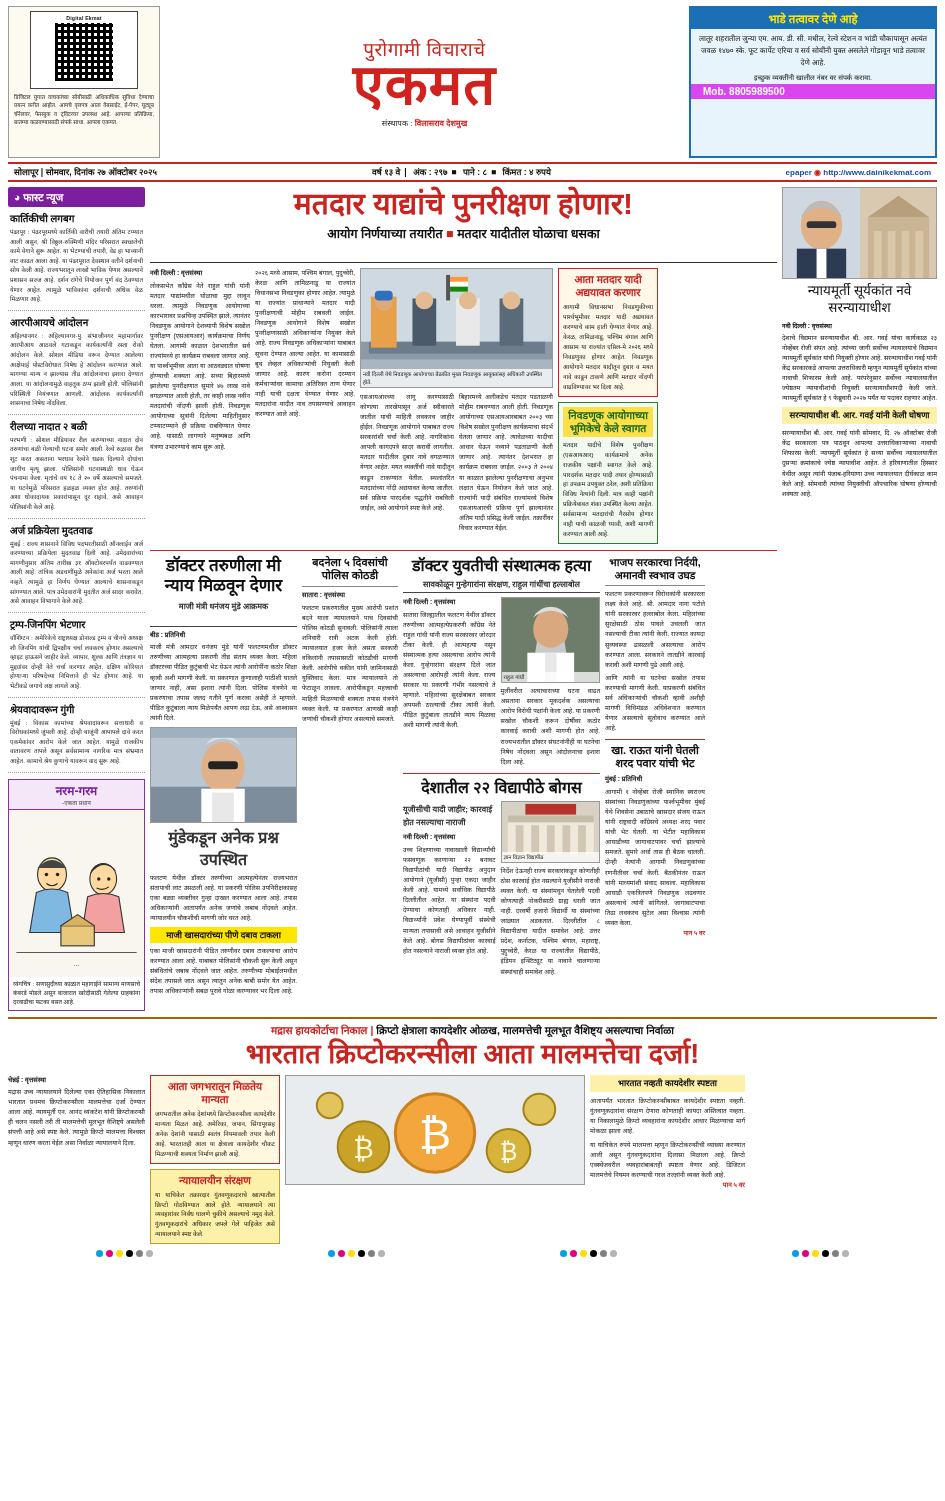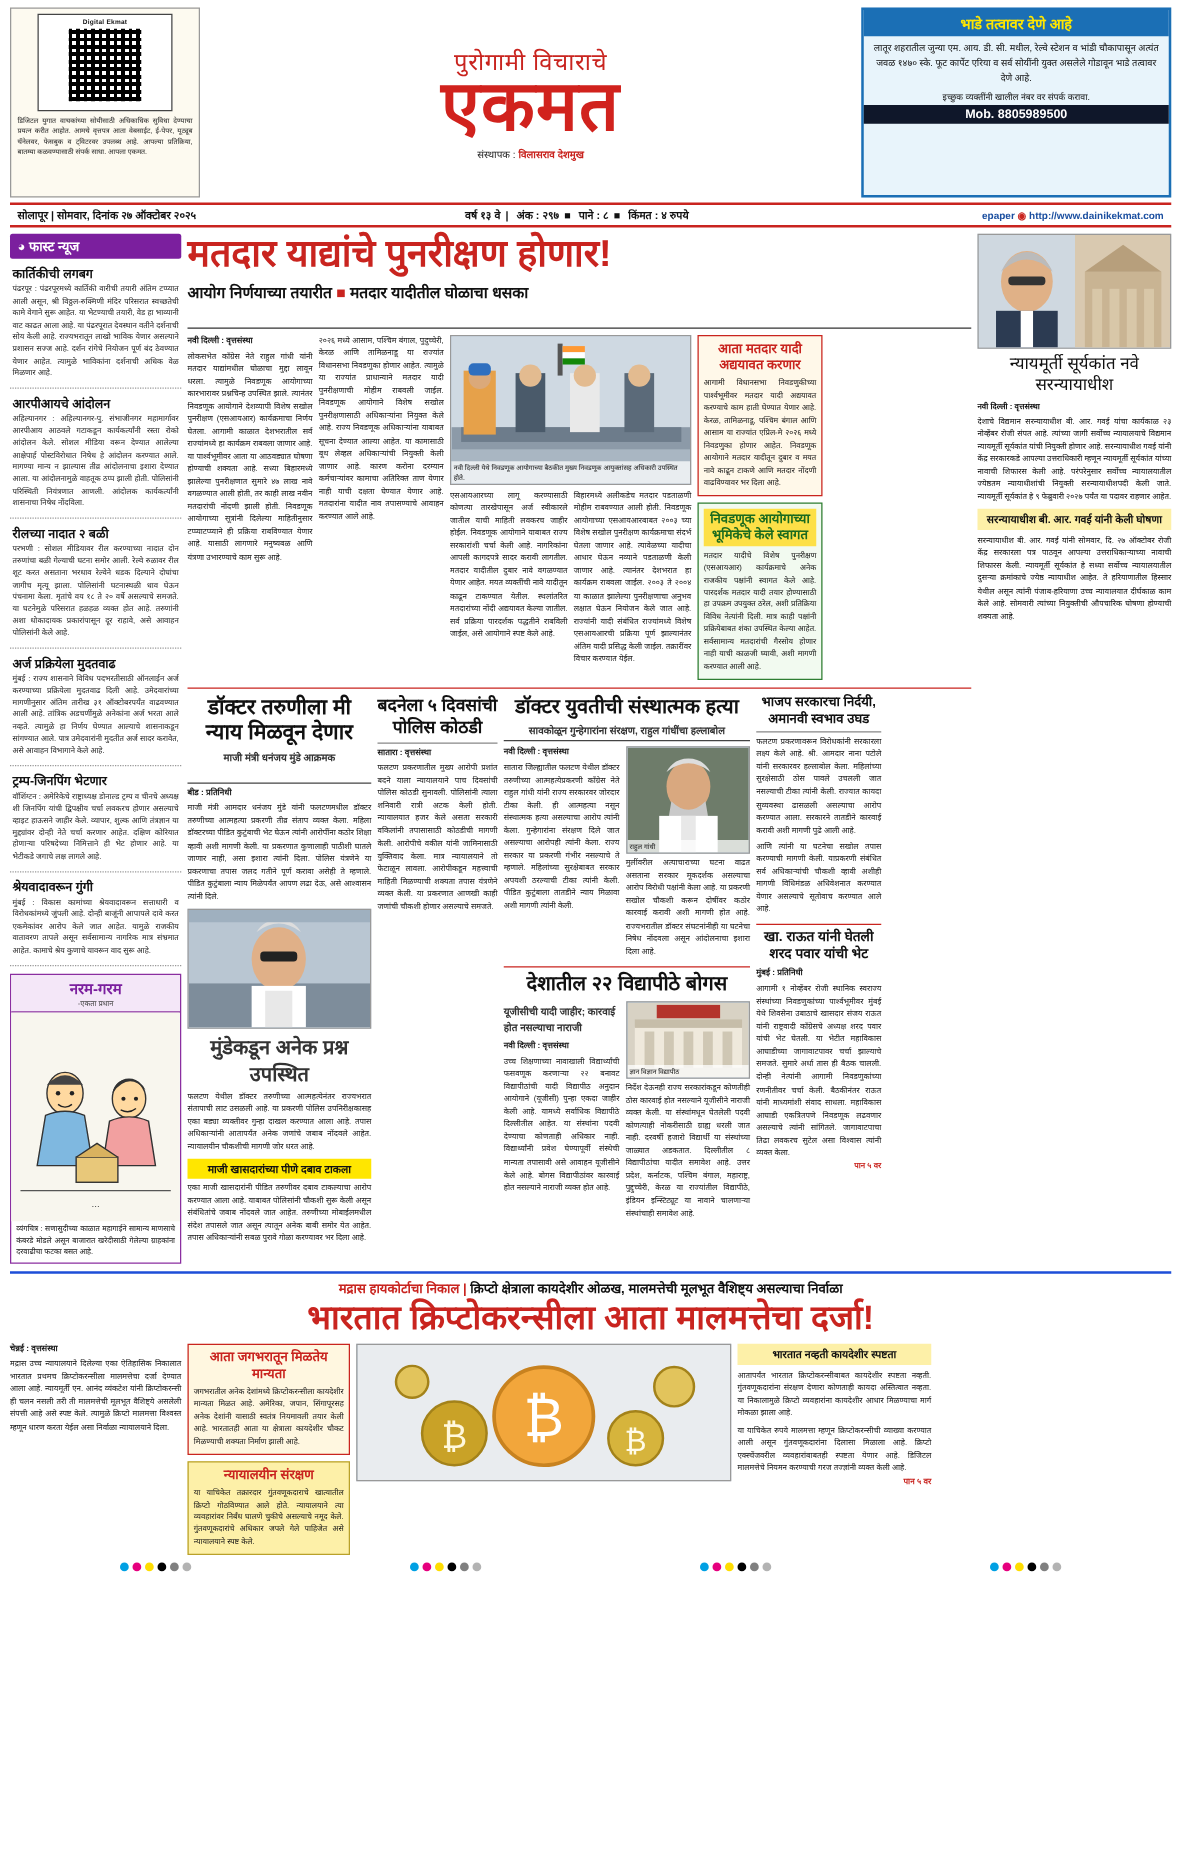--- a/index.html
+++ b/index.html
@@ -30,21 +30,21 @@
   .mh-center { flex:1; display:flex; flex-direction:column; align-items:center; justify-content:center; }
   .mh-sub { font-size:19px; font-weight:normal; color:#c9241f; letter-spacing:.5px; }
   .mh-title { font-size:56px; font-weight:bold; color:#d1221d; line-height:.95; letter-spacing:1px; margin-top:-4px; }
   .mh-founder { font-size:8px; color:#222; margin-top:6px; }
   .mh-founder b { color:#c9241f; }
 
   .mh-right { width:248px; border:2px solid #1b6fb5; background:#e8f4fb; display:flex; flex-direction:column; }
   .mh-r-head { background:#1b6fb5; color:#ffe600; font-size:11.5px; font-weight:bold; text-align:center; padding:3px 0; }
   .mh-r-body { font-size:7.4px; line-height:1.6; text-align:center; padding:4px 6px; color:#111; }
   .mh-r-foot { font-size:7px; text-align:center; color:#111; padding:0 4px 2px; }
-  .mh-r-mob { background:#0f172a; color:#fff; font-size:10px; font-weight:bold; text-align:center; padding:2px 0; }
+  .mh-r-mob { background:#d946ef; color:#fff; font-size:10px; font-weight:bold; text-align:left; padding:2px 12px; }
 
   
   .infobar { display:flex; align-items:center; border-top:2px solid #c9241f; border-bottom:2px solid #c9241f; margin-top:4px; height:20px; font-size:8.6px; font-weight:bold; }
   .ib-left { width:210px; padding-left:6px; color:#111; }
   .ib-mid { flex:1; text-align:center; color:#111; }
   .ib-mid span { margin:0 4px; }
   .ib-right { width:232px; text-align:right; padding-right:6px; color:#1b4fa0; font-size:8px; }
   .ib-right .globe { color:#c9241f; }
 
   
@@ -60,21 +60,21 @@
   .ln-body { font-size:6.2px; line-height:1.55; text-align:justify; color:#222; }
   .naram { border:1px solid #8a2ea0; margin-top:6px; }
   .naram-hd { background:#f4e7f8; text-align:center; padding:2px; }
   .naram-t { font-size:12px; font-weight:bold; color:#7b1f9e; }
   .naram-s { font-size:6px; color:#444; }
   .cartoon { height:168px; border-top:1px solid #8a2ea0; background:#f7f7f2; position:relative; }
   .cartoon svg { width:100%; height:100%; }
   .naram-cap { font-size:6px; line-height:1.5; padding:3px 4px; text-align:justify; }
 
   
-  .headline { }
+  .headline { text-align:center; }
   .hl-main { font-size:30px; font-weight:bold; color:#c9241f; line-height:1.1; }
   .hl-sub { font-size:12.5px; font-weight:bold; color:#111; margin-top:5px; border-bottom:1px solid #333; padding-bottom:20px; }
   .hl-sub span.sq { color:#c9241f; }
 
   .news-cols { display:flex; gap:5px; margin-top:5px; }
   .nc { font-size:6.3px; line-height:1.6; text-align:justify; color:#1a1a1a; }
   .byline { font-weight:bold; font-size:6.6px; margin-bottom:2px; }
   .photo { background:#c9d6e4; border:1px solid #999; position:relative; overflow:hidden; }
   .photo .cap { position:absolute; bottom:0; left:0; right:0; font-size:5.4px; background:rgba(255,255,255,.75); padding:1px 2px; }
 
@@ -88,21 +88,21 @@
   .rc-photo { width:100%; height:92px; background:#d3dde8; border:1px solid #999; display:flex; }
   .rc-hd { font-size:13.5px; font-weight:normal; color:#111; text-align:center; line-height:1.25; margin:4px 0; }
   .rc-body { font-size:6.3px; line-height:1.6; text-align:justify; }
   .rc-sub { background:#fdf0a8; font-size:8.5px; font-weight:bold; text-align:center; padding:3px; margin:4px 0; line-height:1.3; }
 
   .hr-red { border:0; border-top:1.5px solid #c9241f; margin:6px 0 4px; }
   .sec-hd { font-size:17px; font-weight:bold; text-align:center; line-height:1.2; color:#111; }
   .sec-sub { font-size:8px; font-weight:bold; text-align:center; color:#333; margin-top:3px; }
   .kicker { background:#ffe600; font-size:8.6px; font-weight:bold; text-align:center; padding:2px; color:#111; }
 
-  .crypto-band { margin-top:6px; border-top:2px solid #1d4ed8; padding-top:4px; }
+  .crypto-band { margin-top:6px; border-top:2px solid #a16207; padding-top:4px; }
   .crypto-kick { font-size:10.5px; font-weight:bold; color:#c9241f; text-align:center; }
   .crypto-kick b { color:#111; }
   .crypto-hd { font-size:27px; font-weight:bold; color:#c9241f; text-align:center; line-height:1.15; margin-top:2px; }
 
   .dots { display:flex; justify-content:space-around; align-items:center; margin-top:6px; }
   .dotgrp { display:flex; gap:3px; }
   .dot { width:7px; height:7px; border-radius:50%; }
 </style>
 </head>
 <body>
@@ -300,21 +300,21 @@
               <rect x="0" y="0" width="147" height="10" fill="#9fb0bf"></rect>
             </svg>
           </div>
           <div class="sec-sub" style="font-size:16px;margin-top:3px">मुंडेकडून अनेक प्रश्न उपस्थित</div>
           <div class="nc" style="margin-top:3px">फलटण येथील डॉक्टर तरुणीच्या आत्महत्येनंतर राज्यभरात संतापाची लाट उसळली आहे. या प्रकरणी पोलिस उपनिरीक्षकासह एका बड्या व्यक्तीवर गुन्हा दाखल करण्यात आला आहे. तपास अधिकाऱ्यांनी आतापर्यंत अनेक जणांचे जबाब नोंदवले आहेत. न्यायालयीन चौकशीची मागणी जोर धरत आहे.</div>
           <div class="kicker" style="margin-top:4px">माजी खासदारांच्या पीणे दबाव टाकला</div>
           <div class="nc" style="margin-top:3px">एका माजी खासदारांनी पीडित तरुणीवर दबाव टाकल्याचा आरोप करण्यात आला आहे. याबाबत पोलिसांनी चौकशी सुरू केली असून संबंधितांचे जबाब नोंदवले जात आहेत. तरुणीच्या मोबाईलमधील संदेश तपासले जात असून त्यातून अनेक बाबी समोर येत आहेत. तपास अधिकाऱ्यांनी सबळ पुरावे गोळा करण्यावर भर दिला आहे.</div>
         </div>
 
         <div style="width:96px">
-          <div class="sec-hd" style="font-size:14px">बदनेला ५ दिवसांची पोलिस कोठडी</div>
+          <div class="sec-hd" style="font-size:11px">बदनेला ५ दिवसांची पोलिस कोठडी</div>
           <div class="nc" style="margin-top:4px;border-top:1px solid #888;padding-top:3px">
             <div class="byline">सातारा : वृत्तसंस्था</div>
             <div>फलटण प्रकरणातील मुख्य आरोपी प्रशांत बदने याला न्यायालयाने पाच दिवसांची पोलिस कोठडी सुनावली. पोलिसांनी त्याला शनिवारी रात्री अटक केली होती. न्यायालयात हजर केले असता सरकारी वकिलांनी तपासासाठी कोठडीची मागणी केली. आरोपीचे वकील यांनी जामिनासाठी युक्तिवाद केला. मात्र न्यायालयाने तो फेटाळून लावला. आरोपीकडून महत्त्वाची माहिती मिळण्याची शक्यता तपास यंत्रणेने व्यक्त केली. या प्रकरणात आणखी काही जणांची चौकशी होणार असल्याचे समजते.</div>
           </div>
         </div>
 
         <div style="width:197px">
           <div class="sec-hd" style="font-size:16px">डॉक्टर युवतीची संस्थात्मक हत्या</div>
           <div class="sec-sub" style="border-bottom:1px solid #444;padding-bottom:3px">सावकोळून गुन्हेगारांना संरक्षण, राहुल गांधींचा हल्लाबोल</div>
           <div class="news-cols" style="margin-top:4px">

